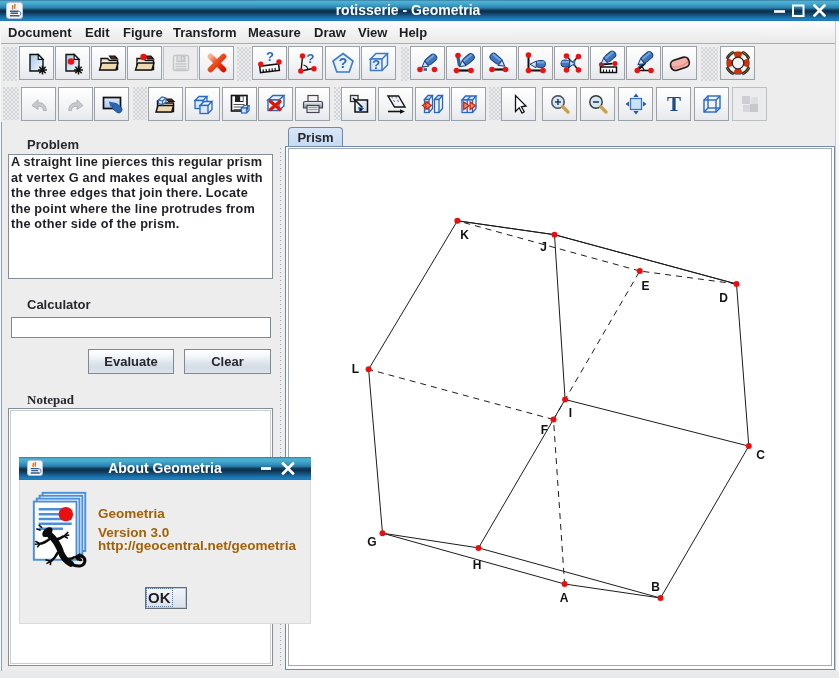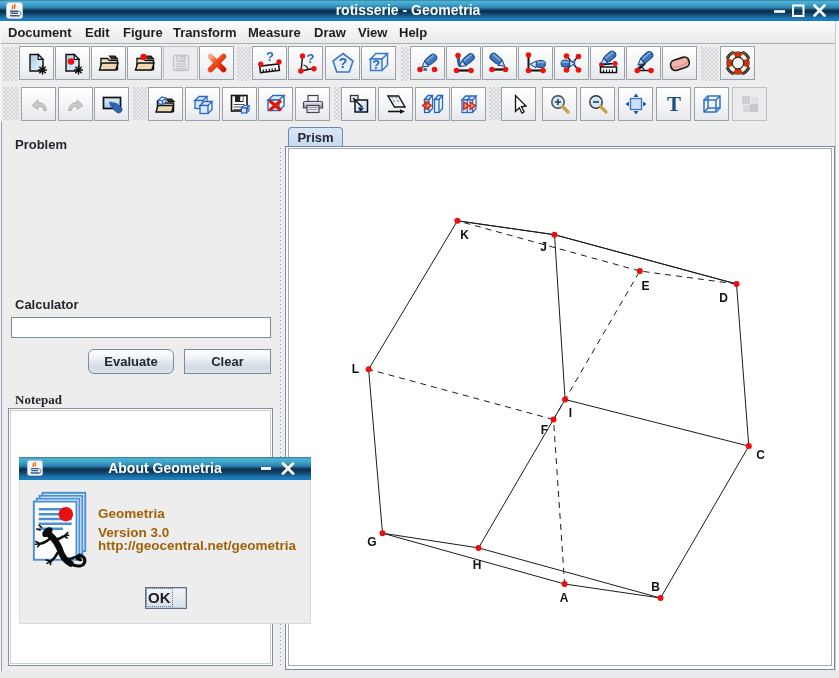--- a/index.html
+++ b/index.html
@@ -16,21 +16,21 @@
 
 .dots{background-image:radial-gradient(circle,#b2b8c2 0.55px,rgba(0,0,0,0) 0.85px),radial-gradient(circle,#b2b8c2 0.55px,rgba(0,0,0,0) 0.85px);background-size:4px 4px,4px 4px;background-position:1px 1px,3px 3px;}
 #tb1{position:absolute;left:1px;top:44px;width:837px;height:40px;background:#ededee;}
 #tb2{position:absolute;left:1px;top:84px;width:837px;height:38px;background:#ededee;border-bottom:1px solid #c6c9cc;}
 .tbtn{position:absolute;box-sizing:border-box;width:35px;height:34px;border:1px solid #9aa1a8;background:linear-gradient(180deg,#ffffff,#f2f3f5 60%,#e6e8eb);display:flex;align-items:center;justify-content:center;}
 .tbtn.dis{border-color:#bcc0c5;background:#ececee;}
 .tbtn svg{display:block;}
 
 #mainarea{position:absolute;left:0px;top:122px;width:839px;height:556px;background:#ededee;}
 #leftpanel{position:absolute;left:1px;top:0px;width:274px;height:550px;background:#ededee;}
-.plabel{position:absolute;font-weight:bold;font-size:13px;color:#26262e;}
+.plabel{position:absolute;font-weight:bold;font-size:13px;color:#26262e;margin-left:12px;}
 #problembox{position:absolute;left:7px;top:32px;width:265px;height:125px;box-sizing:border-box;border:1px solid #848e99;background:#fff;}
 #problemtext{position:absolute;left:2px;top:0px;font-weight:bold;font-size:12.7px;line-height:15.5px;color:#1e1e26;letter-spacing:0.2px;white-space:pre;}
 #calcinput{position:absolute;left:10px;top:195px;width:260px;height:21px;box-sizing:border-box;border:1px solid #7a8a99;background:#fff;}
 .obtn{position:absolute;box-sizing:border-box;height:25px;border:1px solid #7b8a99;background:linear-gradient(180deg,#ffffff 0%,#f2f6fa 30%,#dfe5ec 55%,#d4dce5 75%,#dde3ea 100%);font-weight:bold;font-size:13px;color:#26262e;text-align:center;line-height:23px;}
 #notepadbox{position:absolute;left:7px;top:286px;width:265px;height:258px;box-sizing:border-box;border:1px solid #848e99;background:#fff;}
 #notepadinner{position:absolute;left:1px;top:1px;right:1px;bottom:1px;border:1px solid #c8cfd8;background:#fff;}
 #divider{position:absolute;left:275px;top:0;width:10px;height:550px;background:#ededee;}
 #divdots{position:absolute;left:5px;top:26px;width:1px;height:518px;background-image:repeating-linear-gradient(180deg,#939cab 0 1px,rgba(0,0,0,0) 1px 4px);}
 
 #tabpane{position:absolute;left:285px;top:24px;width:548px;height:522px;background:#fff;border:1px solid #7288ab;}
@@ -491,23 +491,30 @@
             <rect x="13" y="5" width="7" height="7" fill="#dcdee2"></rect>
             <rect x="5" y="13" width="7" height="7" fill="#d6d8dc"></rect>
             <rect x="12" y="12" width="8" height="8" fill="#c6c8cc"></rect>
           </g>
         </svg>
       </div>
   </div>
   <div id="mainarea">
     <div id="leftpanel">
       <span class="plabel" style="left:14px;top:15px;">Problem</span>
+      <div id="problembox">
+          <div id="problemtext">A straight line pierces this regular prism
+at vertex G and makes equal angles with
+the three edges that join there. Locate
+the point where the line protrudes from
+the other side of the prism.</div>
+        </div>
       <span class="plabel" style="left:14px;top:175px;">Calculator</span>
       <div id="calcinput"></div>
-      <div class="obtn" style="left:87px;top:227px;width:86px;border-radius:6px;">Evaluate</div>
+      <div class="obtn" style="left:87px;top:227px;width:86px;">Evaluate</div>
       <div class="obtn" style="left:183px;top:227px;width:87px;">Clear</div>
       <span class="plabel" style="left:14px;top:270px;font-family:Liberation Serif, serif;">Notepad</span>
       <div id="notepadbox">
           <div id="notepadinner"></div>
         </div>
     </div>
     <div id="divider">
         <div id="divdots"></div>
       </div>
     <div id="tabpane">

